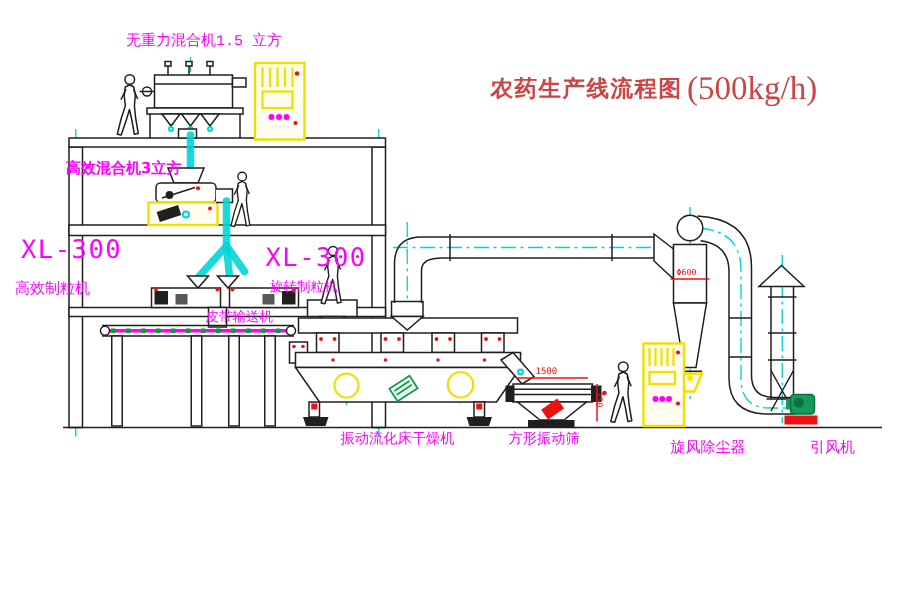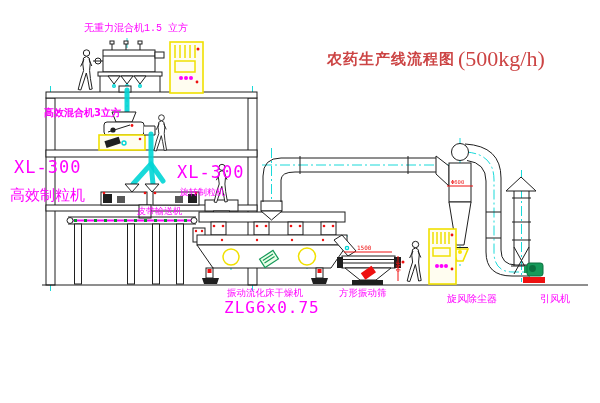--- a/index.html
+++ b/index.html
@@ -262,26 +262,25 @@
 </svg>
 
 <div id="title">
   <span class="zh">农药生产线流程图</span>
   <span class="cap">(500kg/h)</span>
 </div>
 
 <span class="lbl" style="left:84px;top:24px;font-size:10px;font-family:Liberation Mono, monospace;">无重力混合机1.5 立方</span>
 <span class="lbl" style="left:44px;top:108px;font-size:10px;font-weight:bold;">高效混合机3立方</span>
 <span class="lbl model" style="left:14px;top:159px;font-size:17px;">XL-300</span>
-<span class="lbl" style="left:10px;top:188px;font-size:15px;">高效制粒机</span>
+<span class="lbl" style="left:10px;top:188px;font-size:10px;">高效制粒机</span>
 <span class="lbl model" style="left:177px;top:164px;font-size:17px;">XL-300</span>
 <span class="lbl" style="left:180px;top:188px;font-size:9px;">旋转制粒机</span>
 <span class="lbl" style="left:137px;top:207px;font-size:9px;font-family:Liberation Serif, serif;">皮带输送机</span>
 <span class="lbl" style="left:227px;top:288px;font-size:9.5px;">振动流化床干燥机</span>
-<span class="lbl model" style="left:224px;top:300px;font-size:16px;">ZLG6x0.75</span>
 <span class="lbl" style="left:339px;top:288px;font-size:9.5px;text-align:center;">方形振动筛</span>
 <span class="lbl" style="left:447px;top:294px;font-size:10px;">旋风除尘器</span>
 <span class="lbl" style="left:540px;top:294px;font-size:10px;">引风机</span>
 
 <span class="dim" style="left:357px;top:245px;font-size:6px;">1500</span>
 <span class="dim" style="left:401px;top:261px;font-size:6px;transform:rotate(90deg);transform-origin:0 0;">350</span>
 <span class="dim" style="left:451px;top:180px;font-size:5.5px;">Φ600</span>
 
 </div>
 

